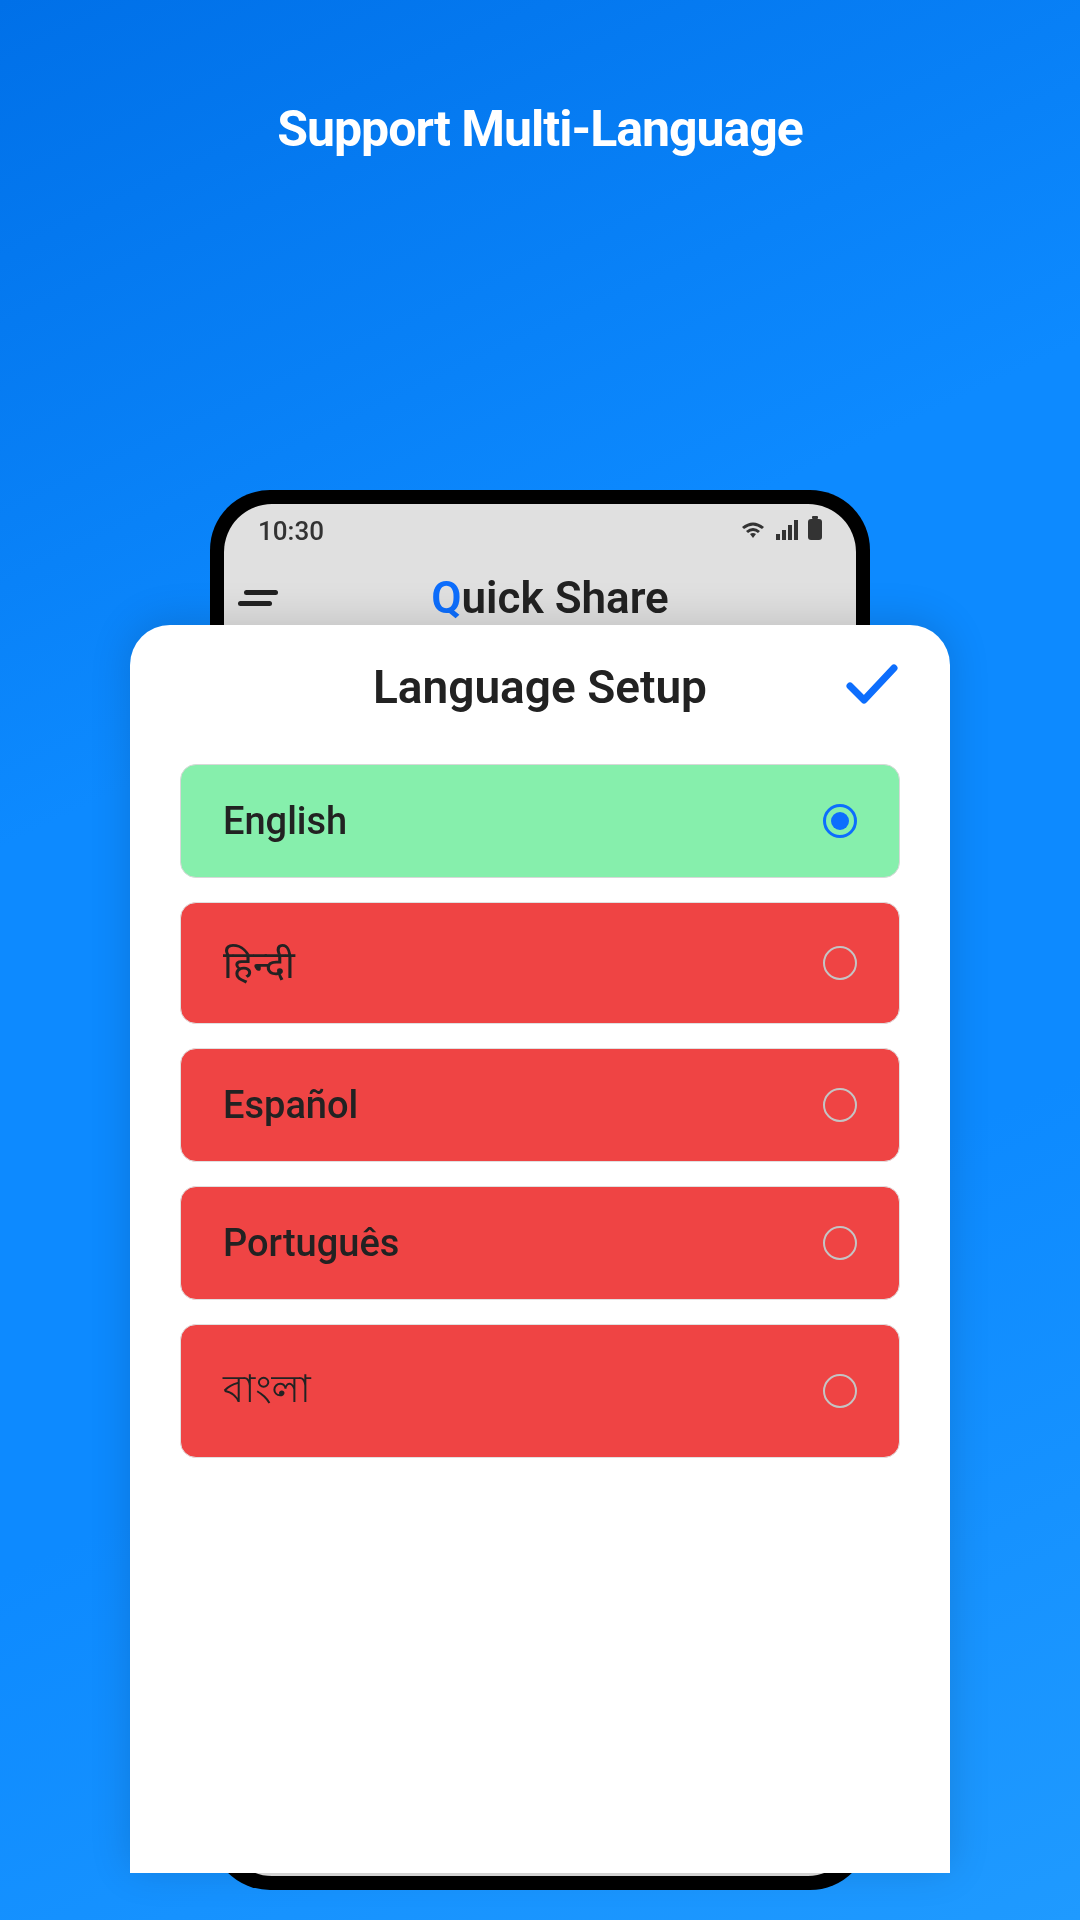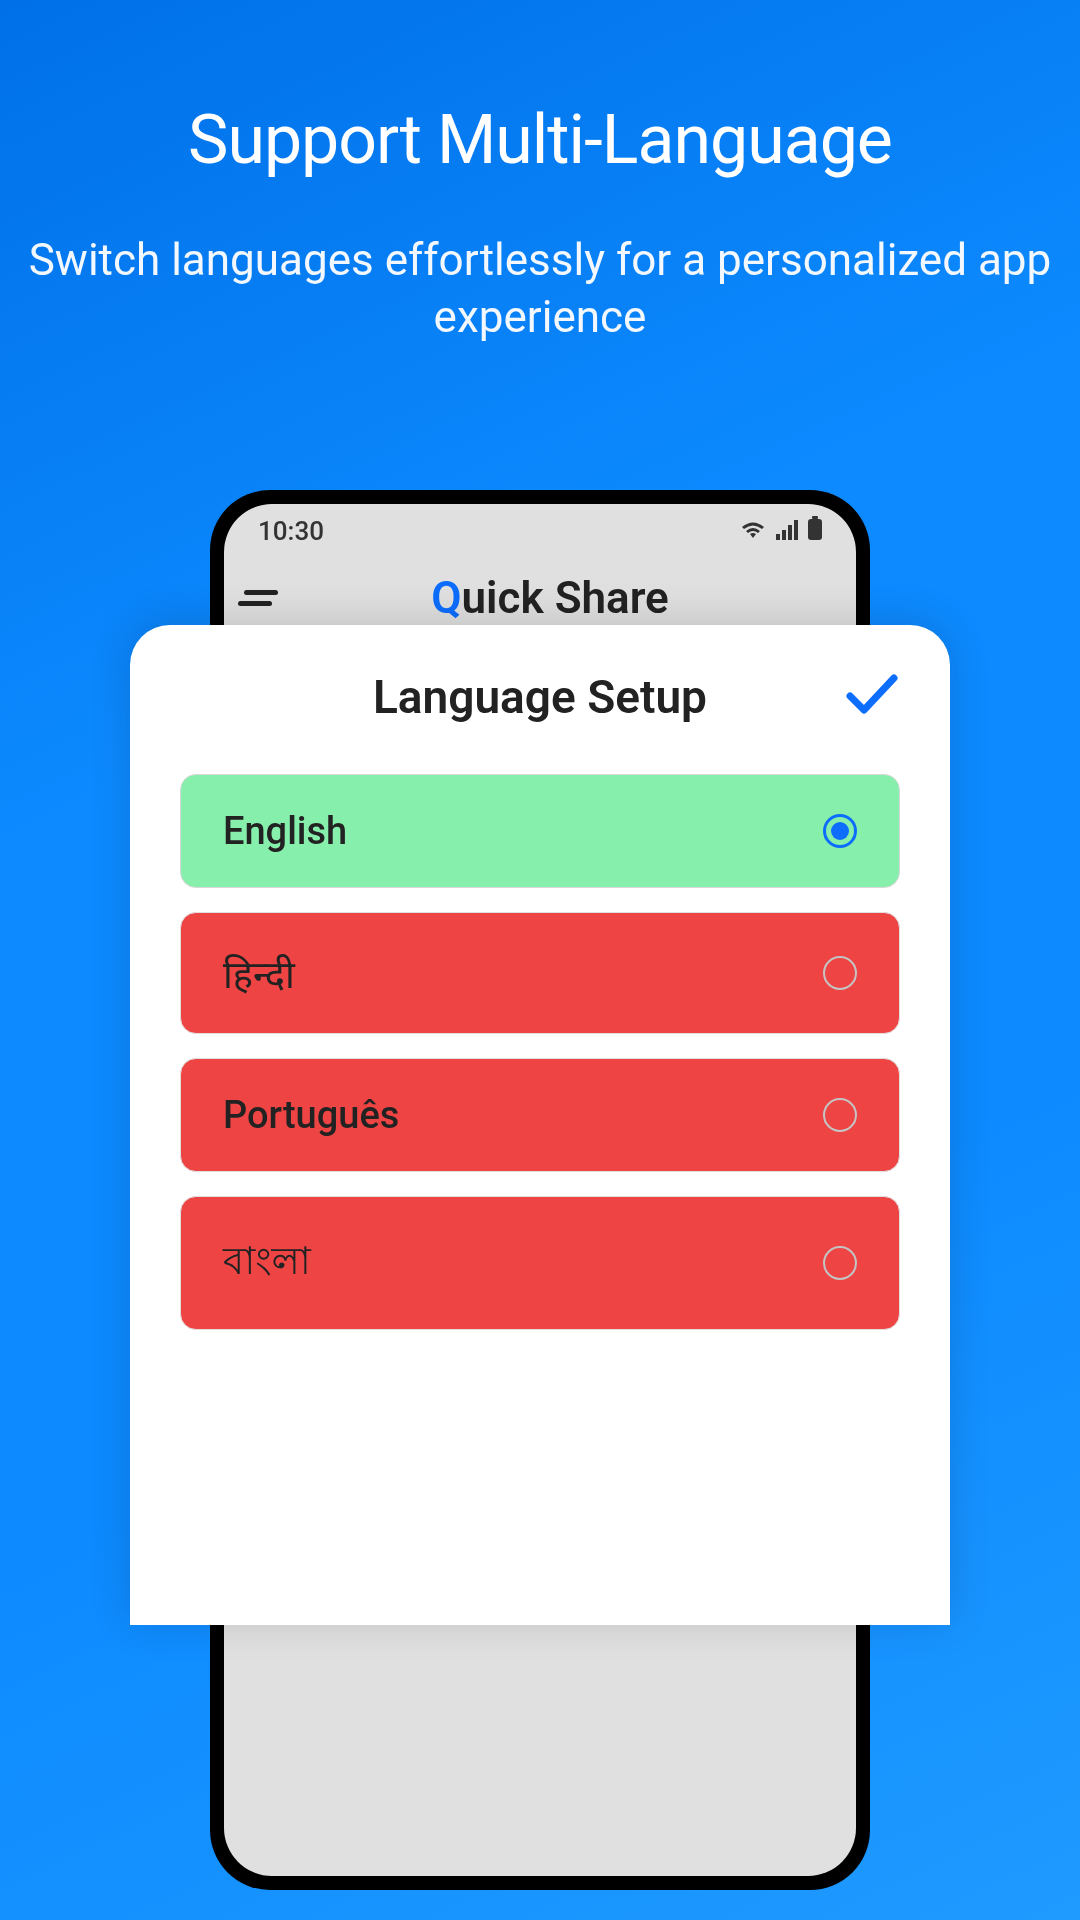--- a/index.html
+++ b/index.html
@@ -17,24 +17,24 @@
       position: relative;
     }
     
     .hero {
       text-align: center;
       padding-top: 100px;
       color: white;
     }
     
     .hero-title {
-      font-size: 68px;
-      font-weight: 400;
+      font-size: 50px;
+      font-weight: 700;
       letter-spacing: -1px;
-      margin-bottom: 52px;
+      margin-bottom: 34px;
     }
     
     .hero-subtitle {
       font-size: 44px;
       font-weight: 400;
       line-height: 1.3;
       opacity: 0.95;
     }
     
     .phone-wrapper {
@@ -119,22 +119,22 @@
     
     .sheet {
       position: absolute;
       top: 625px;
       left: 50%;
       transform: translateX(-50%);
       width: 820px;
       background: #fff;
       border-radius: 40px 40px 0 0;
       box-shadow: 0 -4px 40px rgba(0,0,0,0.15);
-      padding: 45px 50px 0;
-      height: 1000px;
+      padding: 35px 50px 0;
+      height: 1248px;
       overflow: hidden;
     }
     
     .sheet-header {
       display: flex;
       align-items: center;
       justify-content: center;
       position: relative;
       margin-bottom: 50px;
     }
@@ -201,21 +201,20 @@
     
     .wifi-icon, .signal-icon, .battery-icon {
       display: inline-block;
     }
   </style>
 </head>
 <body>
 
 <div class="hero">
   <h1 class="hero-title">Support Multi-Language</h1>
-  <p class="hero-subtitle">Switch languages effortlessly for a personalized app experience</p>
 </div>
 
 <div class="phone-wrapper">
   <div class="phone-frame">
     <div class="phone-screen">
 
       <div class="status-bar">
         <span>10:30</span>
         <div class="status-icons">
           <span class="wifi-icon">
@@ -267,20 +266,24 @@
   <div class="lang-item selected">
     <span class="lang-label">English</span>
     <span class="radio active"></span>
   </div>
 
   <div class="lang-item">
     <span class="lang-label">हिन्दी</span>
     <span class="radio"></span>
   </div>
 
+  <div class="lang-item">
+    <span class="lang-label">Español</span>
+    <span class="radio"></span>
+  </div>
 
 
   <div class="lang-item">
     <span class="lang-label">Português</span>
     <span class="radio"></span>
   </div>
 
   <div class="lang-item">
     <span class="lang-label">বাংলা</span>
     <span class="radio"></span>

